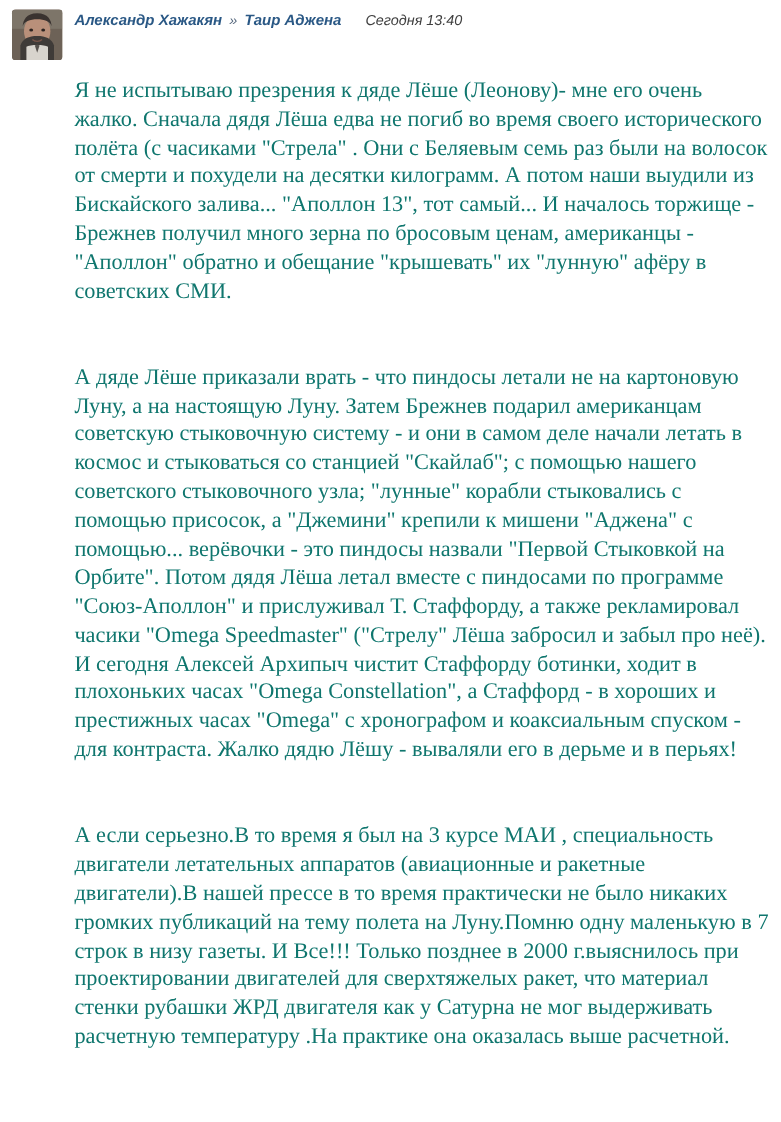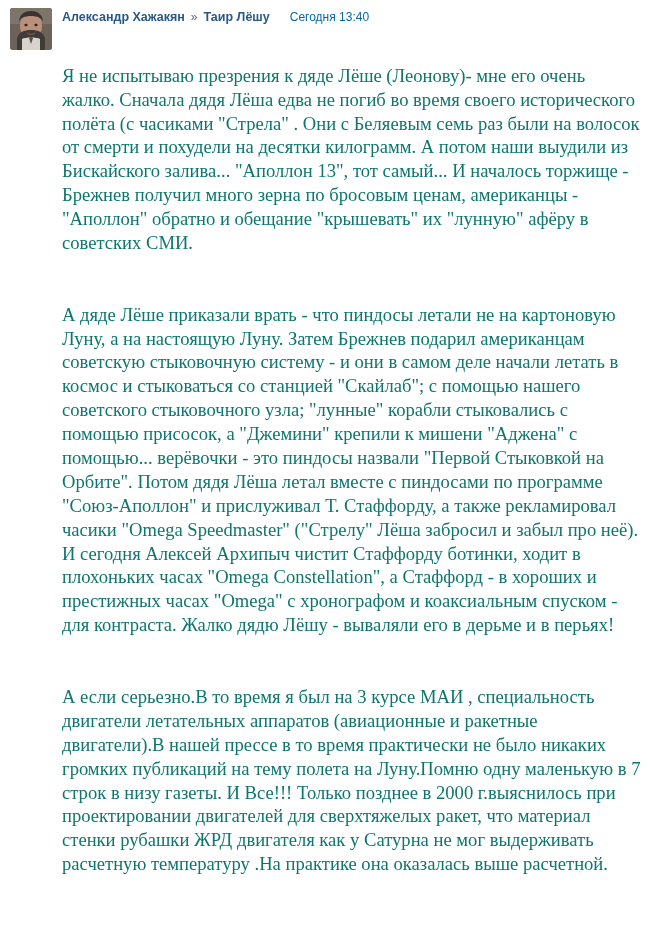--- a/index.html
+++ b/index.html
@@ -36,37 +36,38 @@
   }
   .avatar svg { display: block; }
   .header-meta {
     display: flex;
     align-items: center;
     gap: 6px;
     font-family: "Liberation Sans", sans-serif;
     font-size: 12.5px;
     padding-top: 2px;
     white-space: nowrap;
+    font-style: italic;
   }
   .author-name {
     color: #2a5885;
     font-weight: bold;
     cursor: pointer;
   }
   .reply-arrow {
     color: #55677d;
     font-size: 12px;
   }
   .reply-target {
     color: #2a5885;
     font-weight: bold;
     cursor: pointer;
   }
   .timestamp {
-    color: #0369a1;
+    color: #404040;
     font-size: 12px;
     margin-left: 14px;
     cursor: pointer;
   }
   .post-body {
     margin-left: 52px;
     margin-top: -36px;
   }
   .post-text {
     font-family: "Liberation Serif", serif;
@@ -99,21 +100,21 @@
         <ellipse cx="26" cy="17" rx="1.6" ry="1.3" fill="#2b2320"></ellipse>
         <path d="M17 25 C19 27 23 27 25 25" stroke="#7a564a" stroke-width="1.2" fill="none"></path>
         <path d="M12 31 C15 29 27 29 30 31 L30 42 L12 42 Z" fill="#d8d4cd"></path>
         <path d="M19 30 L21 36 L23 30 L21 29 Z" fill="#55504c"></path>
       </svg>
     </div>
 
     <div class="header-meta">
       <span class="author-name">Александр Хажакян</span>
       <span class="reply-arrow">»</span>
-      <span class="reply-target">Таир Лёшу</span>
+      <span class="reply-target">Таир Аджена</span>
       <span class="timestamp">Сегодня 13:40</span>
     </div>
 
   </div>
 
   <div class="post-body">
     <div class="post-text">
       <p>Я не испытываю презрения к дяде Лёше (Леонову)- мне его очень жалко. Сначала дядя Лёша едва не погиб во время своего исторического полёта (с часиками "Стрела" . Они с Беляевым семь раз были на волосок от смерти и похудели на десятки килограмм. А потом наши выудили из Бискайского залива... "Аполлон 13", тот самый... И началось торжище - Брежнев получил много зерна по бросовым ценам, американцы - "Аполлон" обратно и обещание "крышевать" их "лунную" афёру в советских СМИ.</p>
       <p>А дяде Лёше приказали врать - что пиндосы летали не на картоновую Луну, а на настоящую Луну. Затем Брежнев подарил американцам советскую стыковочную систему - и они в самом деле начали летать в космос и стыковаться со станцией "Скайлаб"; с помощью нашего советского стыковочного узла; "лунные" корабли стыковались с помощью присосок, а "Джемини" крепили к мишени "Аджена" с помощью... верёвочки - это пиндосы назвали "Первой Стыковкой на Орбите". Потом дядя Лёша летал вместе с пиндосами по программе "Союз-Аполлон" и прислуживал Т. Стаффорду, а также рекламировал часики "Omega Speedmaster" ("Стрелу" Лёша забросил и забыл про неё). И сегодня Алексей Архипыч чистит Стаффорду ботинки, ходит в плохоньких часах "Omega Constellation", а Стаффорд - в хороших и престижных часах "Omega" с хронографом и коаксиальным спуском - для контраста. Жалко дядю Лёшу - вываляли его в дерьме и в перьях!</p>
       <p>А если серьезно.В то время я был на 3 курсе МАИ , специальность двигатели летательных аппаратов (авиационные и ракетные двигатели).В нашей прессе в то время практически не было никаких громких публикаций на тему полета на Луну.Помню одну маленькую в 7 строк в низу газеты. И Все!!! Только позднее в 2000 г.выяснилось при проектировании двигателей для сверхтяжелых ракет, что материал стенки рубашки ЖРД двигателя как у Сатурна не мог выдерживать расчетную температуру .На практике она оказалась выше расчетной.</p>

